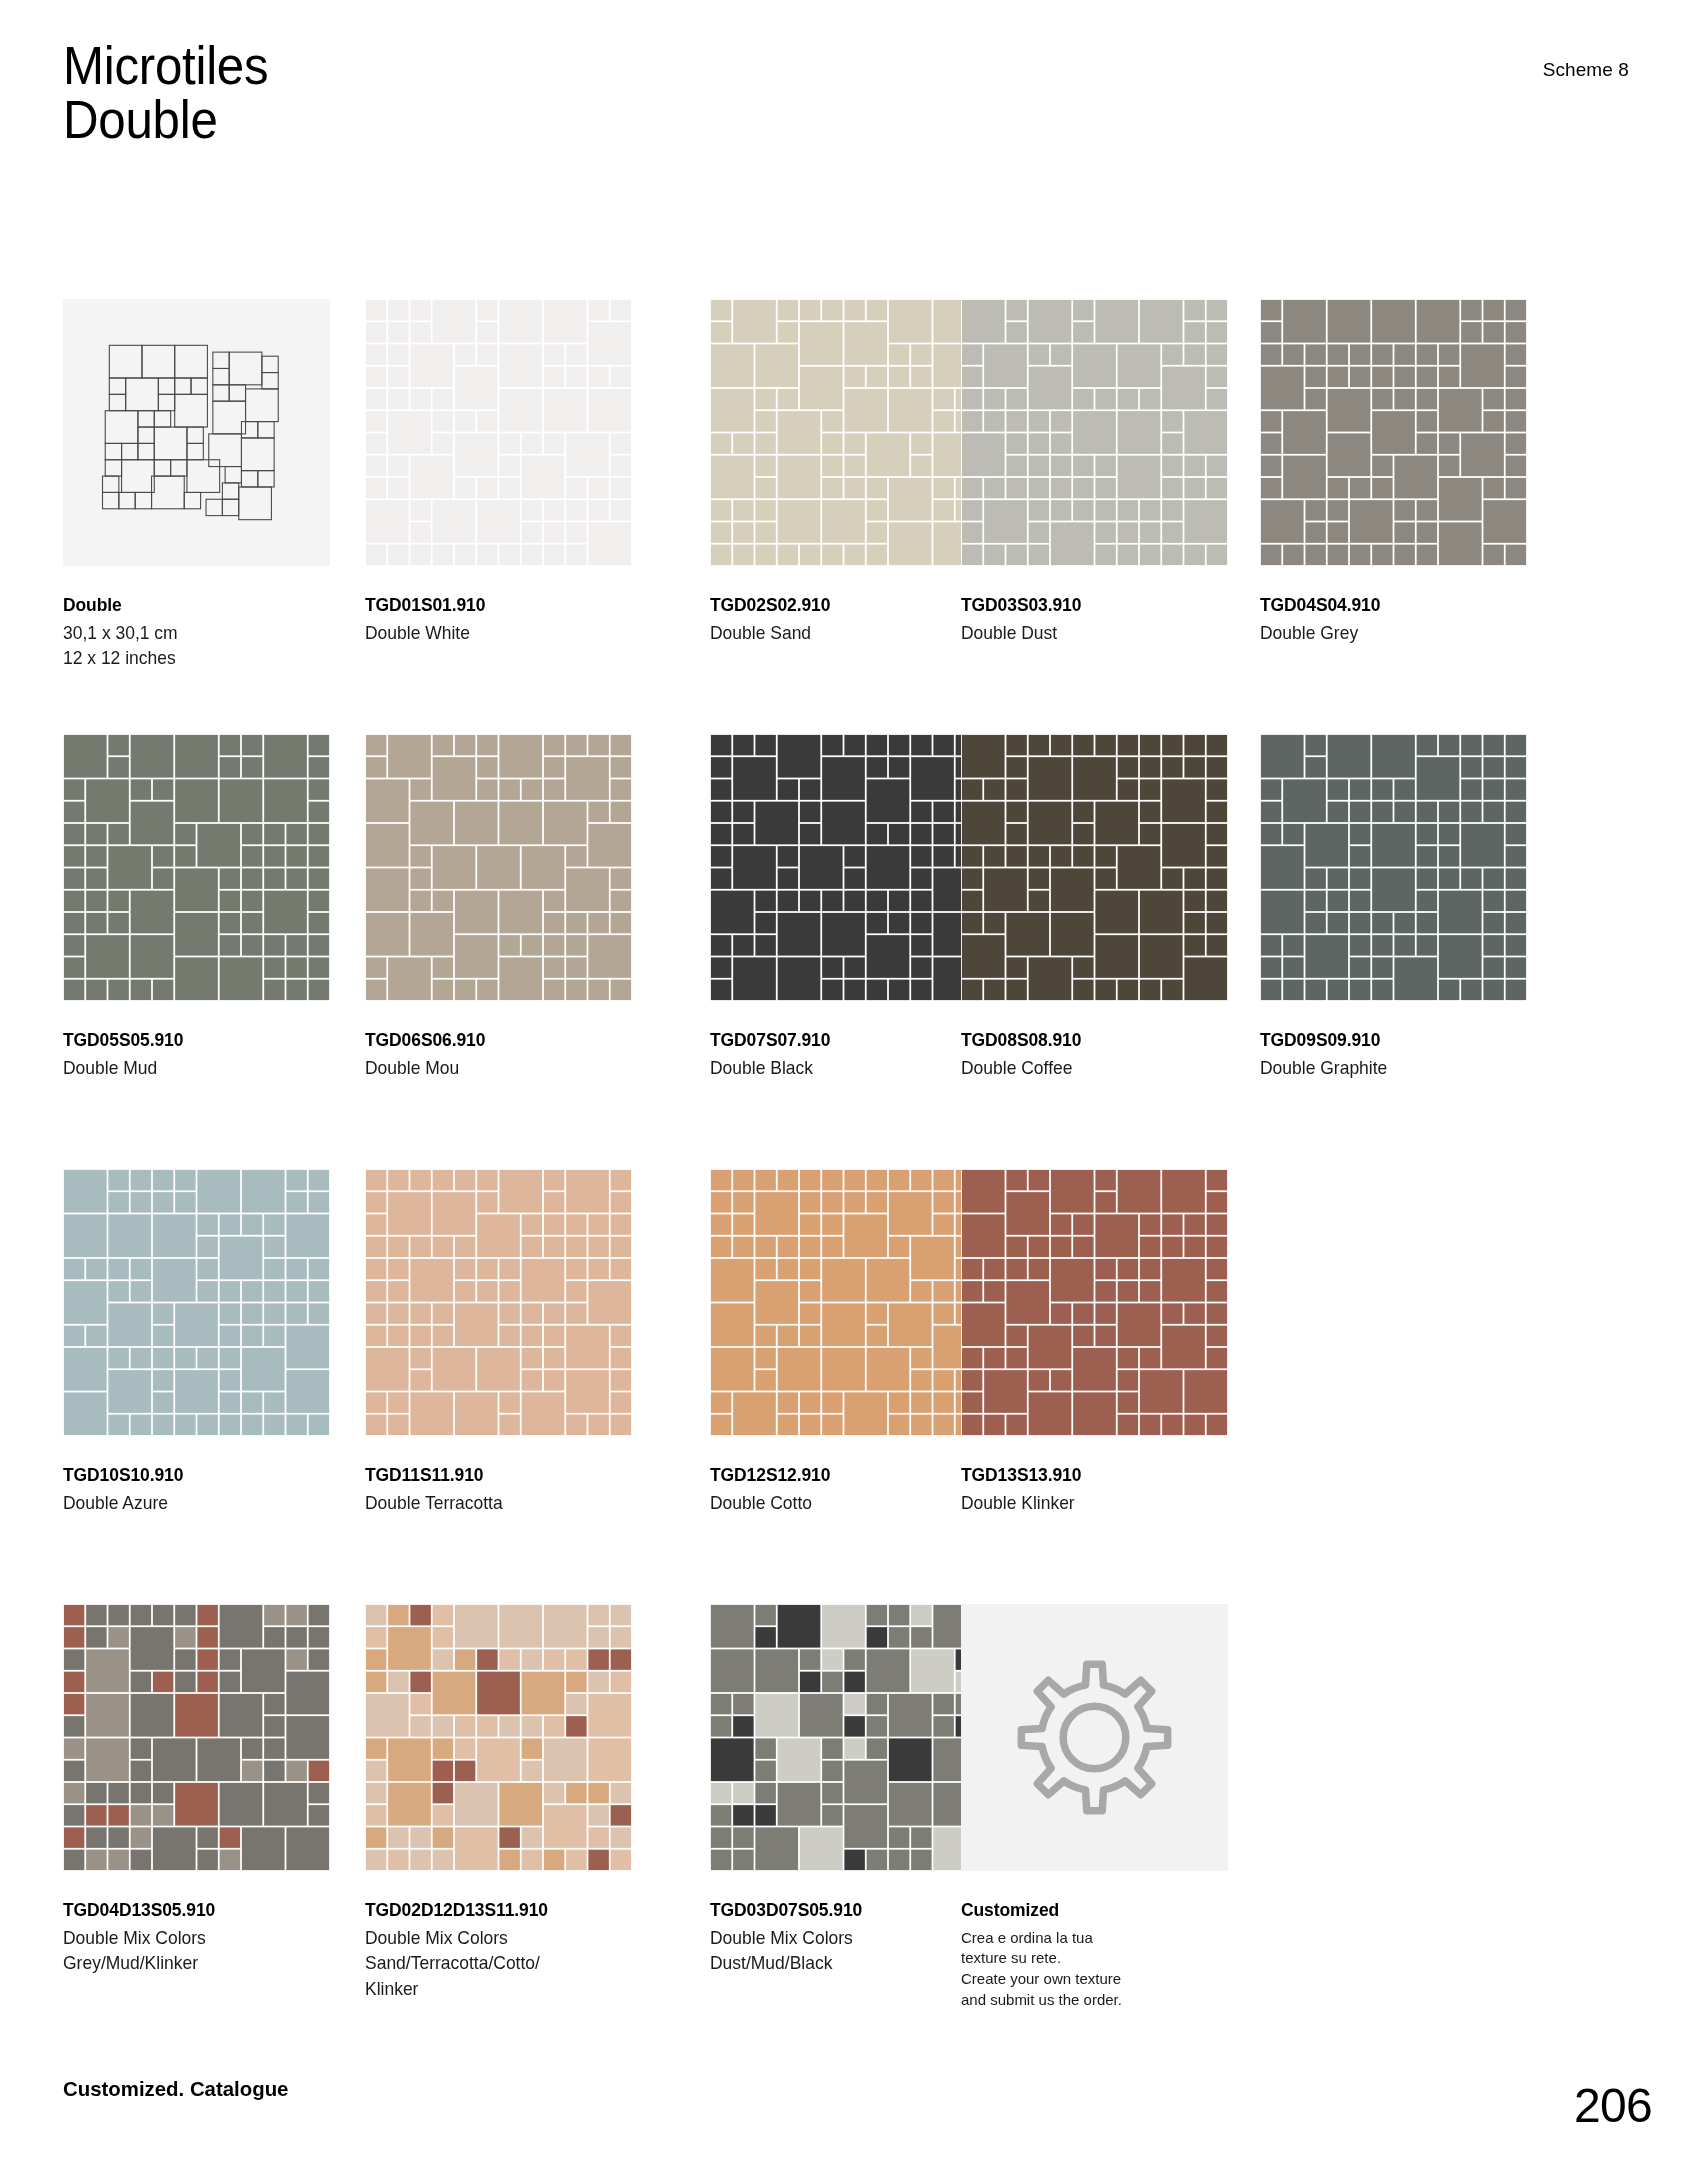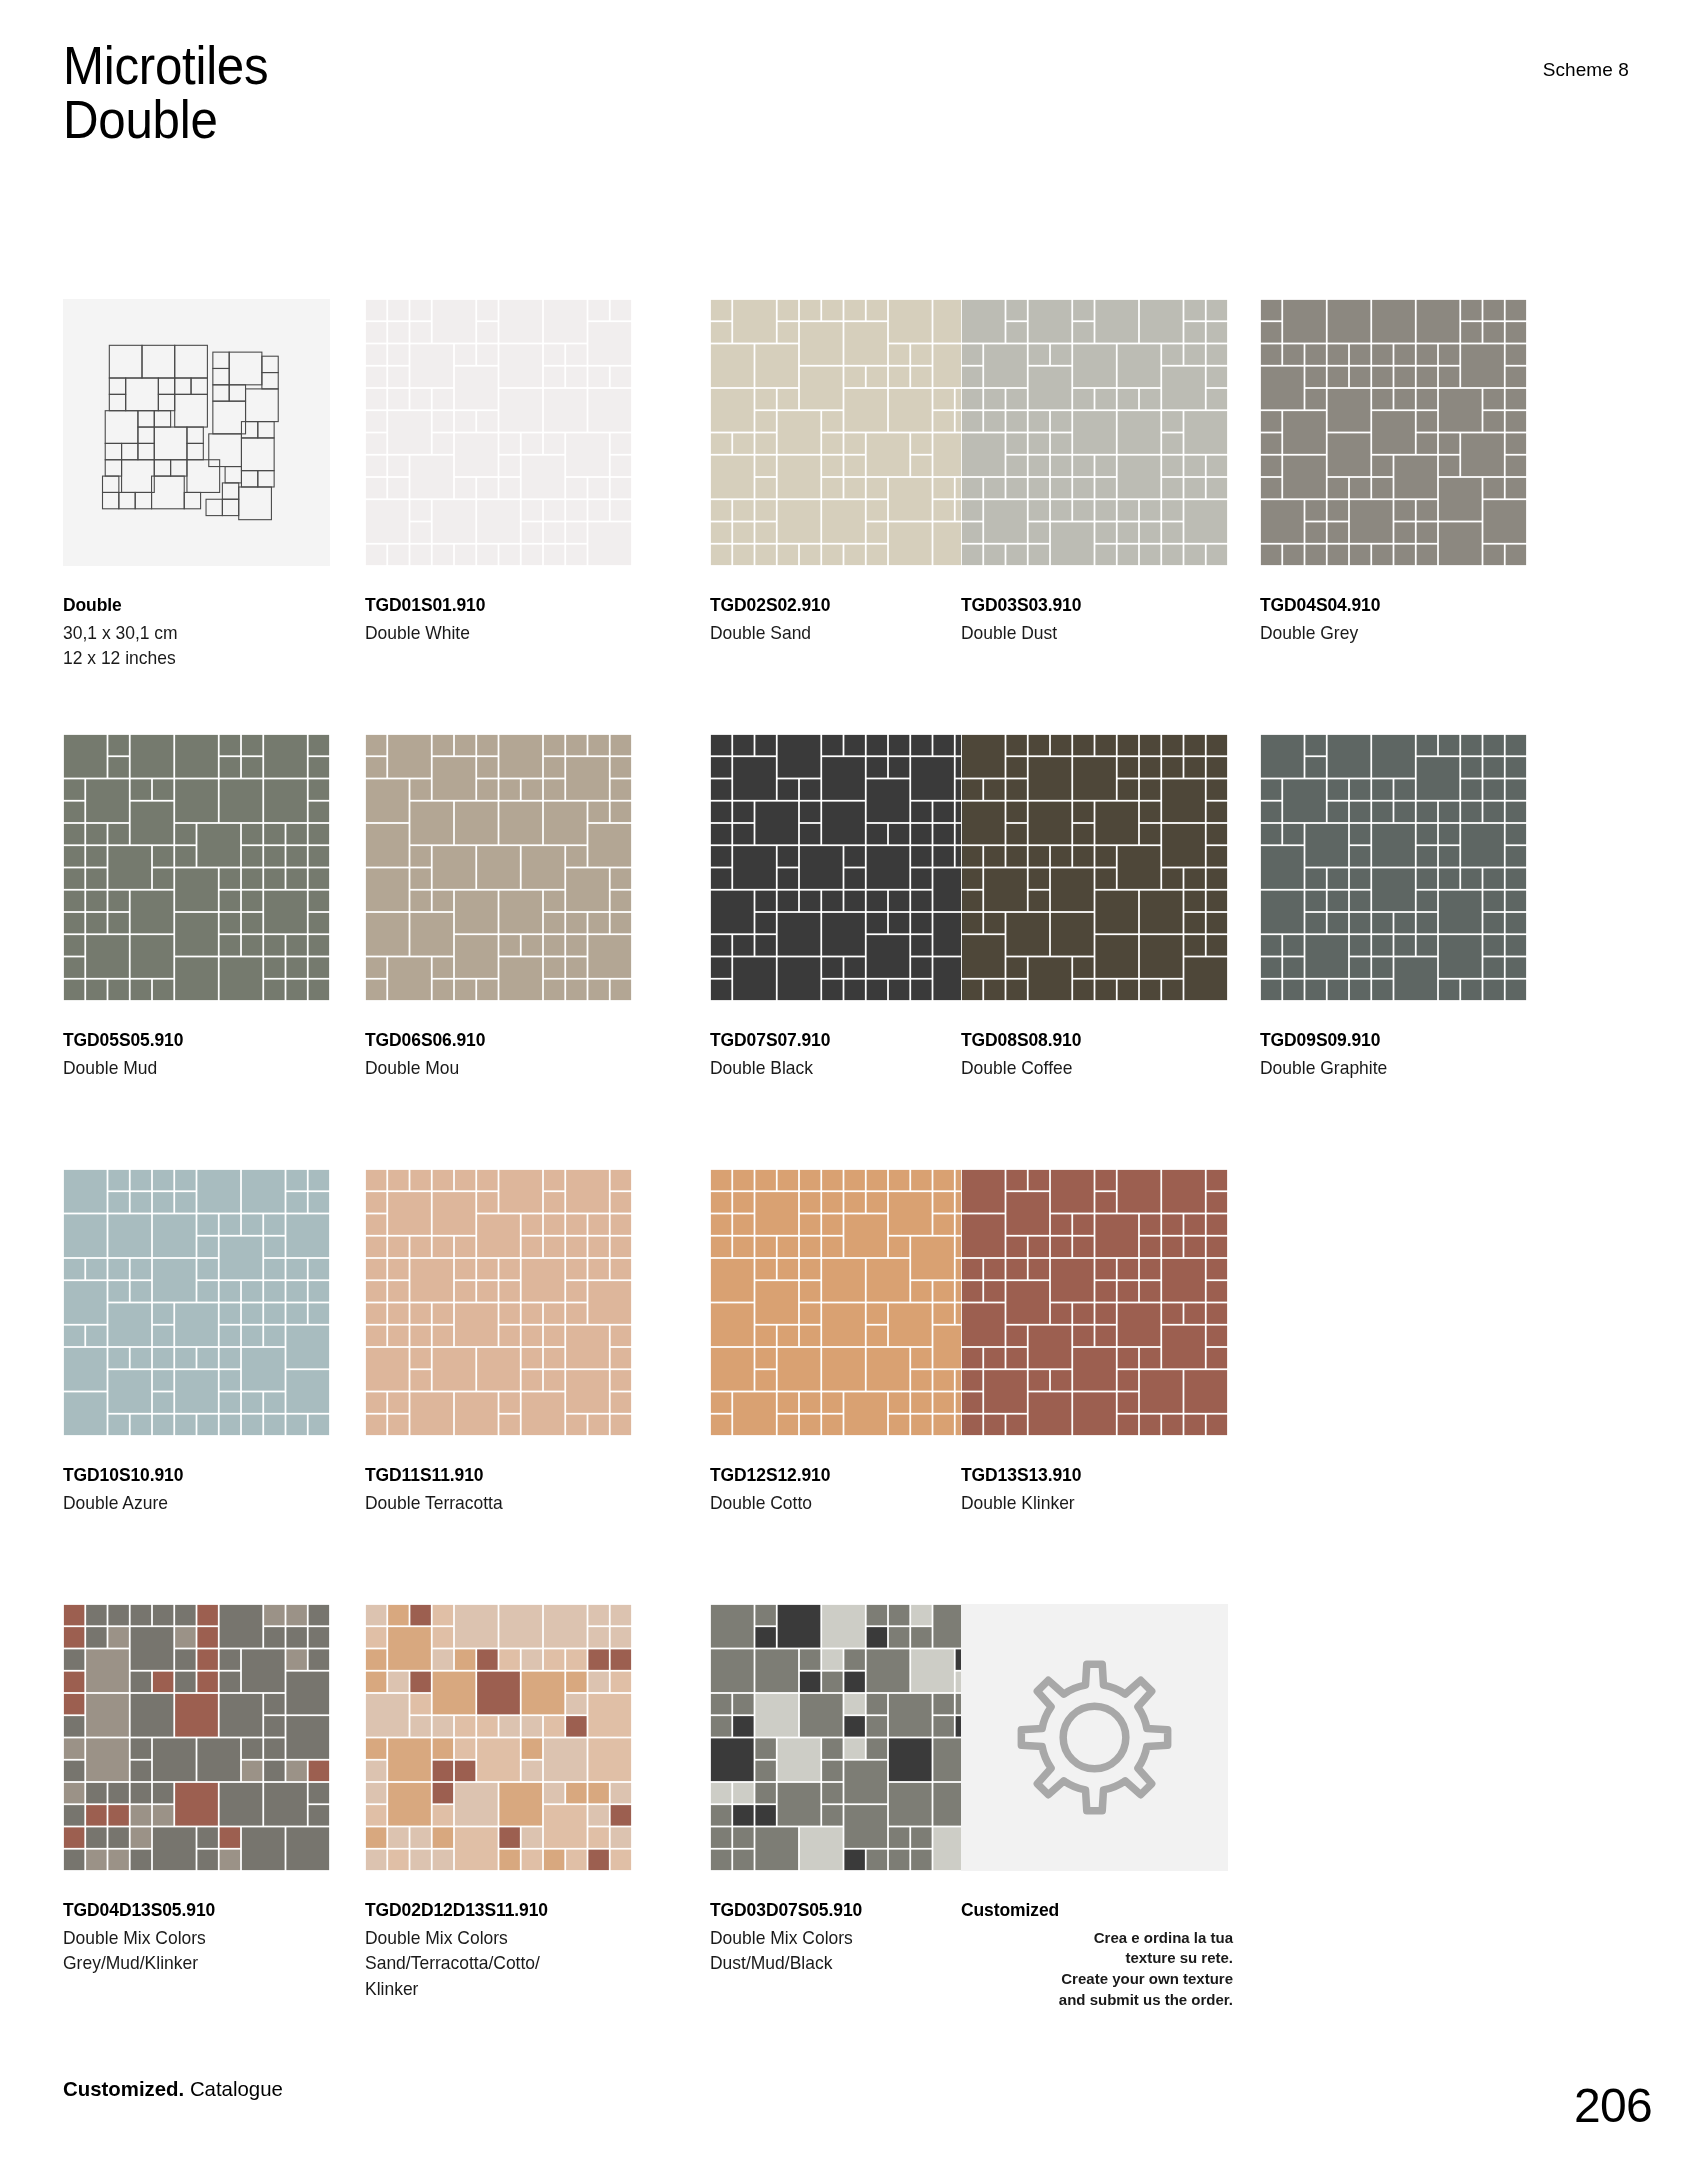--- a/index.html
+++ b/index.html
@@ -101,39 +101,38 @@
     line-height:1.34;
     color:#1a1a1a;
     transform:scaleX(0.92);
     transform-origin:left top;
     white-space:pre-line;
     margin-top:2.7px;
   }
 
   
   .cust-desc{
-    font-weight:700;
+    font-weight:400;
     font-size:15px;
     line-height:1.38;
     color:#1a1a1a;
     white-space:pre-line;
     margin-top:5.4px;
     width:272px;
-    text-align:right;
   }
 
   
   .footer{
     position:absolute;
     left:63px;bottom:82px;
     font-size:20.4px;
     color:#000;
   }
   .footer b{font-weight:bold;}
-  .footer span{font-weight:400;}
+  .footer span{font-weight:700;}
   .pagenum{
     position:absolute;
     right:46px;bottom:53px;
     font-size:48px;
     font-weight:300;
     color:#000;
     letter-spacing:-0.7px;
     line-height:1;
   }
 </style>

